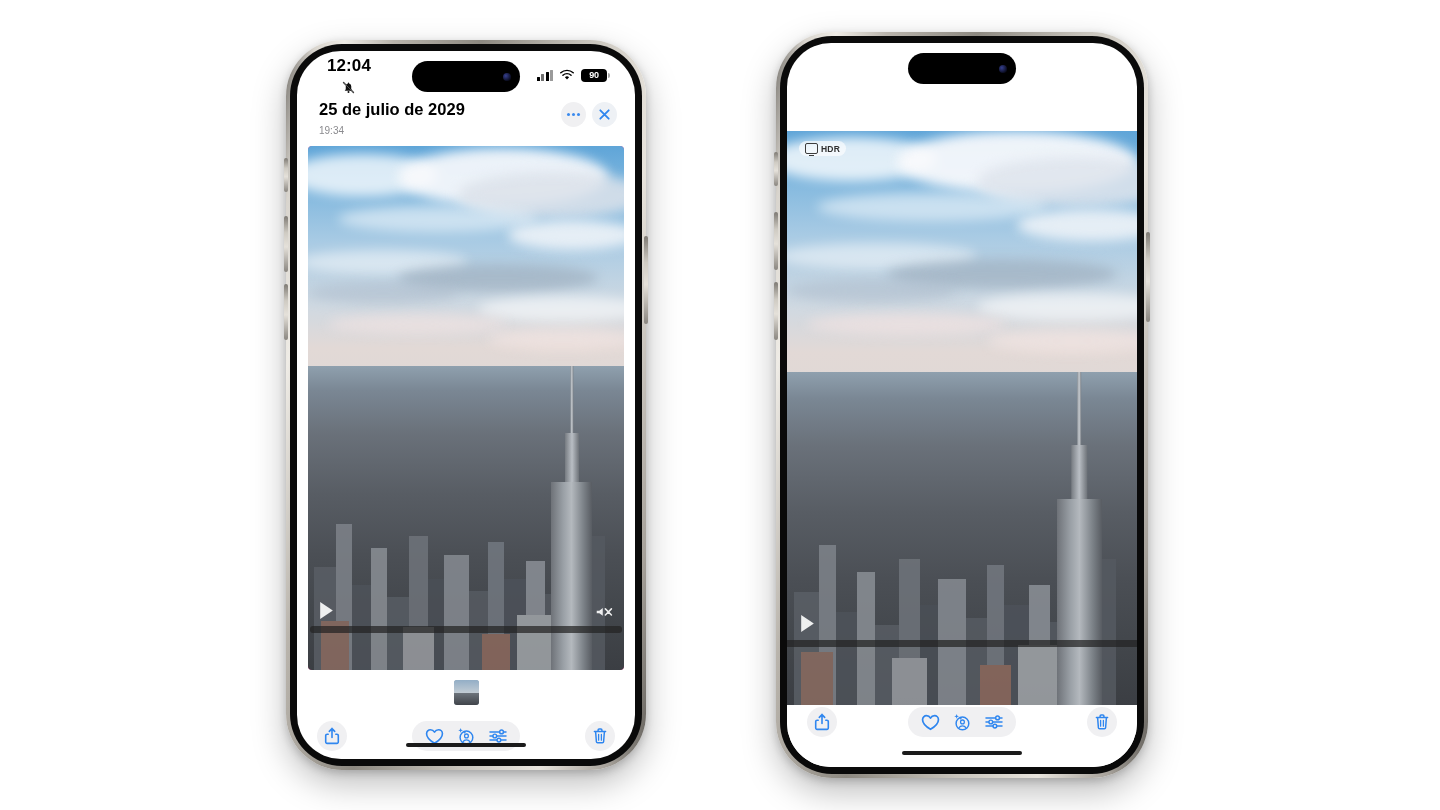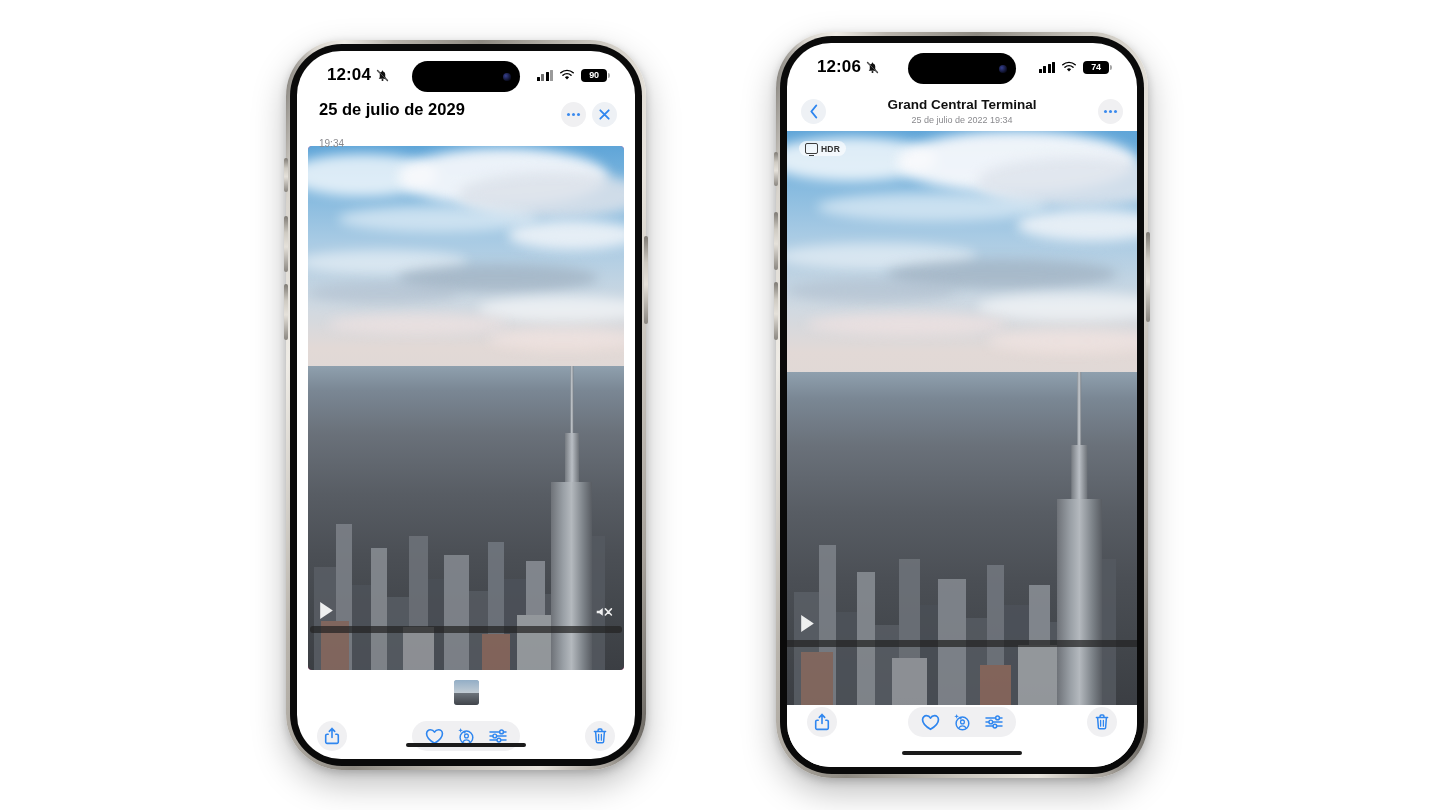--- a/index.html
+++ b/index.html
@@ -30,21 +30,21 @@
     background:linear-gradient(180deg,#7e7a74,#cfcbc3 30%,#e5e1da 55%,#8a8680);}
   .btn-left{left:-2px;width:4px;}
   .btn-right{right:-2px;width:4px;}
 
   
   .statusbar{
     position:absolute;left:0;right:0;top:0;height:48px;
     display:flex;align-items:center;justify-content:space-between;
     padding:0 28px 0 30px;box-sizing:border-box;z-index:7;
   }
-  .sb-left{display:flex;align-items:center;gap:4px;}
+  .sb-left{display:flex;align-items:center;gap:4px;flex-direction:column;}
   .sb-time{font-size:17px;font-weight:700;color:#000;letter-spacing:.1px;
            font-family:"Liberation Sans",sans-serif;}
   .sb-right{display:flex;align-items:center;gap:6px;}
   .bell-off{width:15px;height:15px;display:block;}
   .island{
     position:absolute;top:10px;left:50%;transform:translateX(-50%);
     width:108px;height:31px;border-radius:20px;background:#000;z-index:8;
     display:flex;align-items:center;justify-content:flex-end;padding-right:9px;
     box-sizing:border-box;
   }
@@ -64,21 +64,21 @@
     font-family:"Liberation Sans",sans-serif;}
   .batt:after{content:"";position:absolute;right:-3px;top:4px;width:2px;height:5px;
     border-radius:0 2px 2px 0;background:rgba(0,0,0,.35);}
 
   
   .nav1{position:absolute;top:48px;left:0;right:0;height:42px;padding:0 18px;
     box-sizing:border-box;display:flex;align-items:flex-start;
     justify-content:space-between;z-index:6;background:#fff;}
   .nav1-titles{padding-left:4px;padding-top:1px;}
   .nav1-title{font-size:16.5px;font-weight:700;color:#000;line-height:19px;}
-  .nav1-sub{font-size:10px;color:#8a8a8e;line-height:13px;margin-top:18px;}
+  .nav1-sub{font-size:10px;color:#8a8a8e;line-height:13px;margin-top:5px;}
   .nav1-actions{display:flex;align-items:center;gap:6px;padding-top:3px;}
   .circ{width:25px;height:25px;border-radius:50%;background:#f0f0f2;
     display:flex;align-items:center;justify-content:center;}
   .circ.ghost{background:#eef1f5;}
   .dots{display:flex;gap:2px;}
   .dots i{width:3px;height:3px;border-radius:50%;background:#3b8aee;display:block;}
 
   
   .nav2{position:absolute;top:48px;left:0;right:0;height:40px;padding:0 14px;
     box-sizing:border-box;display:flex;align-items:center;
@@ -325,69 +325,24 @@
   <div class="phone" id="p2" style="left:776px;top:32px;width:372px;height:746px;">
     <div class="rail"></div>
     <div class="btn-side btn-left" style="top:120px;height:34px;"></div>
     <div class="btn-side btn-left" style="top:180px;height:58px;"></div>
     <div class="btn-side btn-left" style="top:250px;height:58px;"></div>
     <div class="btn-side btn-right" style="top:200px;height:90px;"></div>
     <div class="bezel"></div>
 
     <div class="screen">
 
-      <div class="statusbar">
-        <div class="sb-left">
-          <div class="sb-time">12:06</div>
-          <svg class="bell-off" viewBox="0 0 24 24">
-            <path d="M6 17h12l-1.6-2.1V10a4.4 4.4 0 0 0-3.4-4.3V5a1 1 0 0 0-2 0v.7A4.4 4.4 0 0 0 7.6 10v4.9L6 17z" fill="#111"></path>
-            <circle cx="12" cy="19.3" r="1.6" fill="#111"></circle>
-            <path d="M4 4 L20 20" stroke="#111" stroke-width="2.1" stroke-linecap="round"></path>
-            <path d="M4 4 L20 20" stroke="#fff" stroke-width="0.8" stroke-linecap="round" opacity=".55"></path>
-          </svg>
-        </div>
-        <div class="sb-right">
-          <div class="bars">
-            <i></i>
-              <i></i>
-              <i></i>
-              <i></i>
-          </div>
-          <svg class="wifi" viewBox="0 0 20 15">
-            <path d="M10 13.2 7.4 10.3a3.9 3.9 0 0 1 5.2 0L10 13.2z" fill="#000"></path>
-            <path d="M4.9 7.8a7.5 7.5 0 0 1 10.2 0" stroke="#000" stroke-width="1.8" fill="none" stroke-linecap="round"></path>
-            <path d="M2.2 4.8a11.4 11.4 0 0 1 15.6 0" stroke="#000" stroke-width="1.8" fill="none" stroke-linecap="round"></path>
-          </svg>
-          <div class="batt">
-            <span>74</span>
-          </div>
-        </div>
-      </div>
       <div class="island">
         <div class="lens"></div>
       </div>
 
-      <div class="nav2">
-        <div class="circ ghost">
-          <svg class="chev" width="10" height="15" viewBox="0 0 10 16">
-            <path d="M7.4 1.6 L2.2 8 L7.4 14.4" stroke="#2f86ef" stroke-width="2.1" fill="none" stroke-linecap="round" stroke-linejoin="round"></path>
-          </svg>
-        </div>
-        <div class="nav2-center">
-          <div class="nav2-title">Grand Central Terminal</div>
-          <div class="nav2-sub">25 de julio de 2022  19:34</div>
-        </div>
-        <div class="circ">
-          <div class="dots">
-              <i></i>
-              <i></i>
-              <i></i>
-            </div>
-        </div>
-      </div>
 
       <div class="photo" style="position:absolute;left:0;right:0;top:88px;bottom:62px;">
         <div class="sky"></div>
         <div class="cloudlayer">
           <div class="cl" style="left:-20px;top:6px;width:170px;height:44px;background:rgba(255,255,255,.78);"></div>
           <div class="cl" style="left:110px;top:0px;width:240px;height:62px;background:rgba(250,250,252,.92);"></div>
           <div class="cl" style="left:190px;top:26px;width:200px;height:50px;background:rgba(222,228,236,.85);"></div>
           <div class="cl" style="left:30px;top:62px;width:230px;height:28px;background:rgba(255,255,255,.5);"></div>
           <div class="cl" style="left:230px;top:78px;width:150px;height:32px;background:rgba(246,248,250,.8);"></div>
           <div class="cl" style="left:-10px;top:112px;width:200px;height:26px;background:rgba(255,255,255,.48);"></div>

